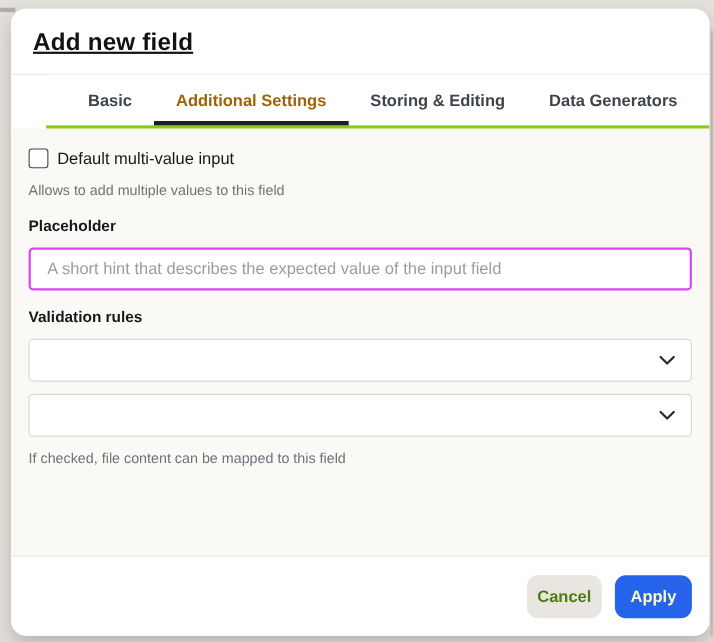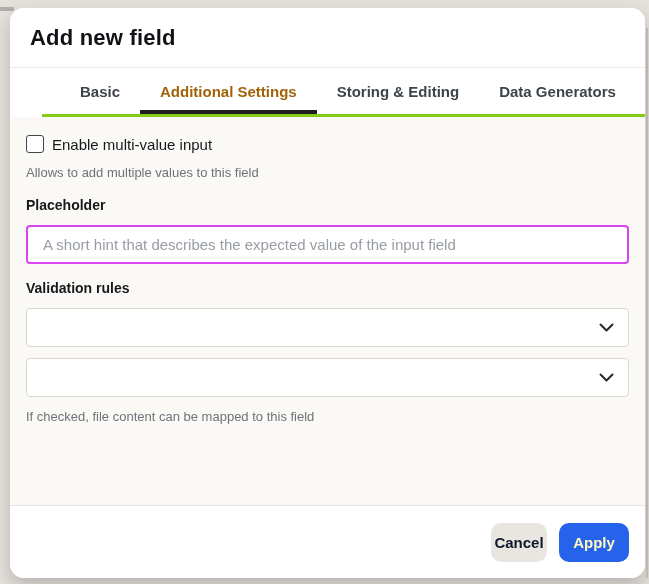--- a/index.html
+++ b/index.html
@@ -31,20 +31,21 @@
   .modal-header {
     height: 60px; flex: 0 0 auto;
     display: flex; align-items: center;
     padding: 0 20px;
     background: #ffffff;
     border-bottom: 1px solid #ebe9e5;
   }
   .modal-title {
     font-size: 22px; font-weight: 700; color: #101216;
     letter-spacing: 0.2px;
+    text-decoration: underline;
   }
   .tab-bar {
     height: 49px; flex: 0 0 auto;
     display: flex; align-items: stretch;
     padding-left: 18px;
     background: #ffffff;
     border-bottom: 3px solid #84cc16;
     margin-left: 32px;
   }
   .tab {
@@ -126,21 +127,21 @@
     padding: 0 16px;
   }
   .btn {
     height: 39px;
     border: none; border-radius: 10px;
     font-family: "Liberation Sans", sans-serif;
     font-size: 15px; font-weight: 700;
     cursor: pointer;
     display: flex; align-items: center; justify-content: center;
   }
-  .btn-cancel { width: 56px; background: #e9e6e1; color: #0f172a; }
+  .btn-cancel { width: 68px; background: #e9e6e1; color: #4d7c0f; }
   .btn-apply  { width: 70px; background: #2563eb; color: #fef9c3; }
 </style>
 </head>
 <body>
 
 <div class="bg-artifact-top"></div>
 <div class="bg-artifact-right"></div>
 
 <div class="modal">
 
@@ -162,21 +163,21 @@
       <span>Data Generators</span>
     </div>
   </div>
 
   <div class="modal-content">
 
     <div class="check-row">
       <span class="checkbox">
         
       </span>
-      <span class="check-label">Enable multi-value input</span>
+      <span class="check-label">Default multi-value input</span>
     </div>
     <div class="help-text">Allows to add multiple values to this field</div>
 
     <div class="field-label">Placeholder</div>
     <input class="text-input" type="text" placeholder="A short hint that describes the expected value of the input field" style="">
 
     <div class="field-label">Validation rules</div>
     <div class="select-box">
       <svg width="15" height="9" viewBox="0 0 15 9">
         <polyline points="1.5,1.5 7.5,7.5 13.5,1.5" fill="none" stroke="#26292e" stroke-width="2" stroke-linecap="round" stroke-linejoin="round"></polyline>

